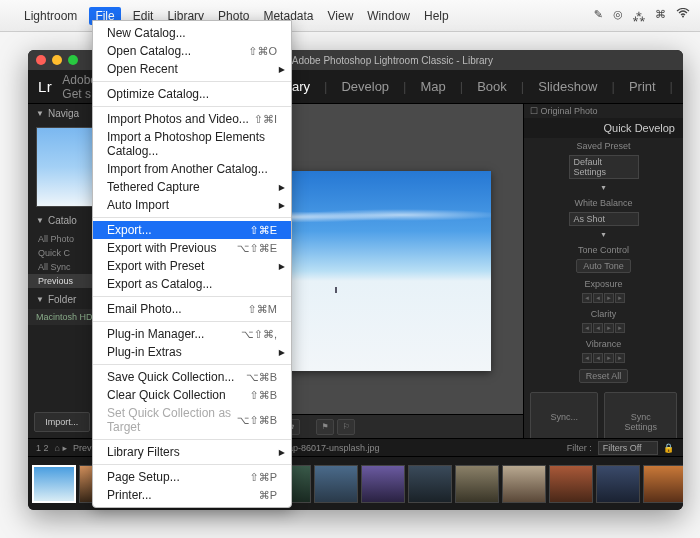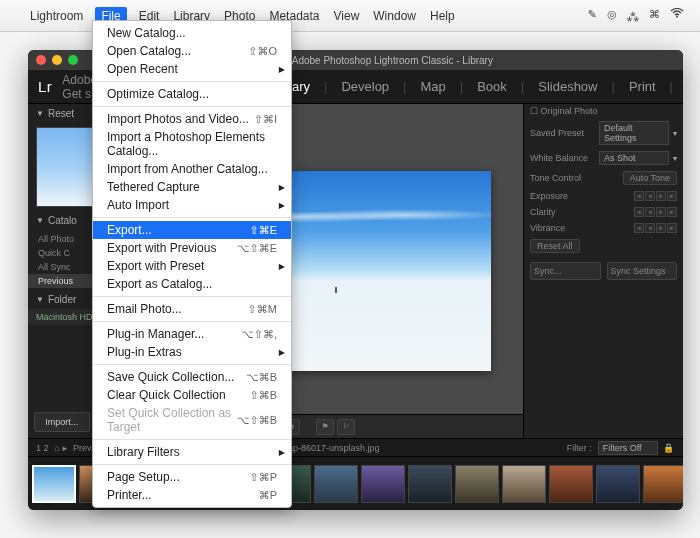--- a/index.html
+++ b/index.html
@@ -1,17 +1,17 @@
 <!DOCTYPE html>
 <html><head>
 <meta charset="utf-8">
 <style>
 * { margin:0; padding:0; box-sizing:border-box; font-family:-apple-system,Helvetica,Arial,sans-serif; }
 body { background:#f5f5f5; width:700px; height:538px; overflow:hidden; position:relative; font-size:11px; }
-.mac-menu { height:32px; background:linear-gradient(#fafafa,#ececec); display:flex; align-items:center; padding:0 16px; gap:14px; border-bottom:1px solid #ccc; font-size:12px; color:#333; }
+.mac-menu { height:32px; background:linear-gradient(#fafafa,#ececec); display:flex; align-items:center; padding:0 10px; gap:14px; border-bottom:1px solid #ccc; font-size:12px; color:#333; }
 .mac-menu .right { margin-left:auto; display:flex; gap:10px; font-size:11px; color:#444; }
 .mac-menu .apple { font-size:14px; }
 .mac-menu .mi { cursor:default; }
 .mac-menu .mi.active { background:#1b6ff5; color:#fff; padding:2px 6px; margin:-2px -2px; border-radius:2px; }
 .app-window { position:absolute; left:28px; top:50px; width:655px; height:460px; background:#1a1a1a; border-radius:6px; box-shadow:0 8px 30px rgba(0,0,0,.4); overflow:hidden; color:#ccc; }
 .titlebar { height:20px; background:#3a3a3a; display:flex; align-items:center; padding:0 8px; font-size:10px; color:#bbb; }
 .traffic { display:flex; gap:6px; margin-right:10px; }
 .traffic span { width:10px; height:10px; border-radius:50%; display:block; }
 .t-close{background:#ff5f57}.t-min{background:#ffbd2e}.t-max{background:#28c940}
 .titlebar .title { flex:1; text-align:center; }
@@ -38,29 +38,29 @@
 .preview::after { content:''; position:absolute; left:48%; top:58%; width:2px; height:6px; background:#556; }
 .clouds { position:absolute; top:18%; left:0; right:0; height:20px; background:radial-gradient(ellipse at 30% 50%, rgba(255,255,255,.7) 0%, transparent 40%), radial-gradient(ellipse at 70% 40%, rgba(255,255,255,.6) 0%, transparent 35%); }
 .center-toolbar { position:absolute; bottom:0; left:0; right:0; height:24px; background:#2a2a2a; border-top:1px solid #000; display:flex; align-items:center; padding:0 6px; gap:3px; }
 .tb-ic { width:18px; height:16px; background:#333; border:1px solid #444; border-radius:2px; display:flex; align-items:center; justify-content:center; font-size:8px; color:#888; }
 .right-panel { width:160px; background:#212121; border-left:1px solid #000; font-size:9px; color:#aaa; overflow:hidden; }
 .histogram { height:85px; padding:4px 6px; }
 .histogram-head { display:flex; justify-content:space-between; font-size:10px; padding-bottom:2px; }
 .histo-plot { height:62px; background:#1a1a1a; border:1px solid #333; position:relative; overflow:hidden; }
 .histo-plot svg { width:100%; height:100%; }
 .qd-head { background:#1a1a1a; padding:4px 8px; text-align:right; font-size:11px; color:#ccc; }
-.qd-row { display:flex; align-items:center; padding:3px 6px; gap:4px; }
+.qd-row { display:flex; align-items:center; padding:3px 6px; gap:4px;flex-direction:column; }
 .qd-label { flex:1; color:#888; font-size:9px; }
 .qd-sel { background:#2d2d2d; border:1px solid #444; color:#aaa; padding:1px 4px; font-size:9px; width:70px; }
 .qd-btn { background:#2d2d2d; border:1px solid #444; color:#888; padding:1px 6px; font-size:9px; border-radius:2px; }
 .stepper { display:flex; gap:1px; }
 .stepper span { width:10px; height:10px; background:#2d2d2d; border:1px solid #444; font-size:7px; text-align:center; color:#666; }
 .original { padding:2px 6px; font-size:9px; color:#888; }
 .sync-row { display:flex; gap:6px; padding:6px; }
-.sync-btn { flex:1; background:#2d2d2d; border:1px solid #444; color:#888; padding:3px; font-size:9px; border-radius:2px; }
+.sync-btn { flex:1; background:#2d2d2d; border:1px solid #444; color:#888; text-align:center; padding:19px; font-size:9px; border-radius:2px; }
 .filter-bar { height:18px; background:#1a1a1a; border-top:1px solid #000; display:flex; align-items:center; padding:0 8px; font-size:9px; color:#888; gap:6px; }
 .filter-bar .sep2 { color:#444; }
 .filmstrip { height:54px; background:#1a1a1a; border-top:1px solid #000; display:flex; align-items:center; padding:4px; gap:3px; overflow:hidden; }
 .thumb { width:44px; height:38px; background:#333; border:1px solid #444; flex-shrink:0; }
 .thumb.sel { border:2px solid #fff; }
 .thumb.t1{background:linear-gradient(#4a9ee0,#d8ecf5)}
 .thumb.t2{background:linear-gradient(#d4915c,#3a2818)}
 .thumb.t3{background:linear-gradient(#5a7a8a,#2a3a42)}
 .thumb.t4{background:linear-gradient(#3a3228,#1a1612)}
 .thumb.t5{background:linear-gradient(#c8704a,#4a2818)}
@@ -226,21 +226,21 @@
       <span>Print</span>
         <span class="sep">|</span>
     </div>
   </div>
 
   <div class="body">
 
     <div class="left-panel">
       <div class="panel-head">
           <span class="chev">▼</span>
-          <span>Reset</span>
+          <span>Naviga</span>
         </div>
       <div class="nav-preview"></div>
       <div class="panel-head">
           <span class="chev">▼</span>
           <span>Catalo</span>
         </div>
       <div class="catalog-list">
         <div>All Photo</div>
         <div>Quick C</div>
         <div>All Sync</div>
@@ -274,20 +274,21 @@
         <div class="tb-ic">✿</div>
         <div style="width:10px"></div>
         <div class="tb-ic">⚑</div>
         <div class="tb-ic">⚐</div>
         <div style="flex:1"></div>
       </div>
     </div>
 
     <div class="right-panel">
       <div class="original">☐ Original Photo</div>
+      <div class="qd-head">Quick Develop</div>
       <div class="qd-row">
         <span class="qd-label">Saved Preset</span>
         <span class="qd-sel">Default Settings</span>
         <span style="font-size:8px">▾</span>
       </div>
       <div class="qd-row">
         <span class="qd-label">White Balance</span>
         <span class="qd-sel">As Shot</span>
         <span style="font-size:8px">▾</span>
       </div>

